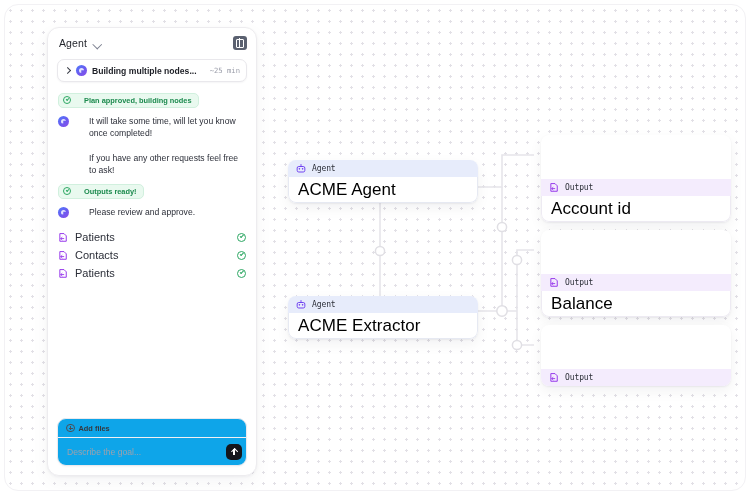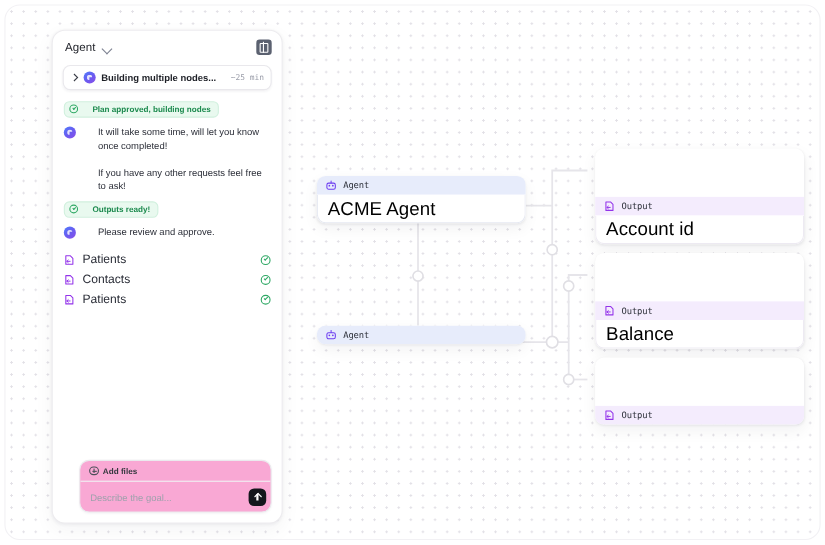--- a/index.html
+++ b/index.html
@@ -238,24 +238,24 @@
     border-bottom: 1.1px solid #2ea864;
     transform: rotate(-45deg);
   }
 
   
   .doc-icon { width: 10px; height: 11px; flex: none; display:block; }
 
   
   .composer {
     flex: none;
-    margin: 0 9px 9px 24px;
+    margin: 0 9px 9px 9px;
     border: 1px solid #ebeaee;
     border-radius: 9px;
-    background: #f9a8d4;
+    background: #0ea5e9;
     box-shadow: 0 1px 2px rgba(16,18,40,0.04);
     overflow: hidden;
   }
   .add-files {
     height: 19px;
     display: flex;
     align-items: center;
     gap: 4px;
     padding: 0 8px;
     border-bottom: 1px solid #f1f0f3;
@@ -427,20 +427,23 @@
     <div class="node agent" style="left:283px; top:291px; width:190px;">
       <div class="node-head">
         <svg class="doc-icon" viewBox="0 0 12 12">
           <rect x="1.4" y="3.6" width="9.2" height="6.6" rx="1.9" fill="none" stroke="#6d3df0" stroke-width="1.15"></rect>
           <path d="M6 1.2 V3.4" stroke="#6d3df0" stroke-width="1.1" stroke-linecap="round"></path>
           <circle cx="4.1" cy="6.4" r="0.95" fill="#6d3df0"></circle>
           <circle cx="7.9" cy="6.4" r="0.95" fill="#6d3df0"></circle>
         </svg>
         <span class="node-head-label">Agent</span>
       </div>
+      <div class="node-body">
+        <span class="node-title">ACME Extractor</span>
+      </div>
     </div>
 
     <div class="node output" style="left:536px; top:130px; width:190px;">
       <div class="node-head">
         <svg class="doc-icon" viewBox="0 0 12 12">
           <path d="M2.2 1.3 H7.2 L9.9 4.0 V10.5 H2.2 Z" fill="none" stroke="#9333ea" stroke-width="1.15" stroke-linejoin="round"></path>
           <path d="M6.9 7.3 H3.4 M4.8 5.9 L3.3 7.3 L4.8 8.7" fill="none" stroke="#9333ea" stroke-width="1.05" stroke-linecap="round" stroke-linejoin="round"></path>
         </svg>
         <span class="node-head-label">Output</span>
       </div>

